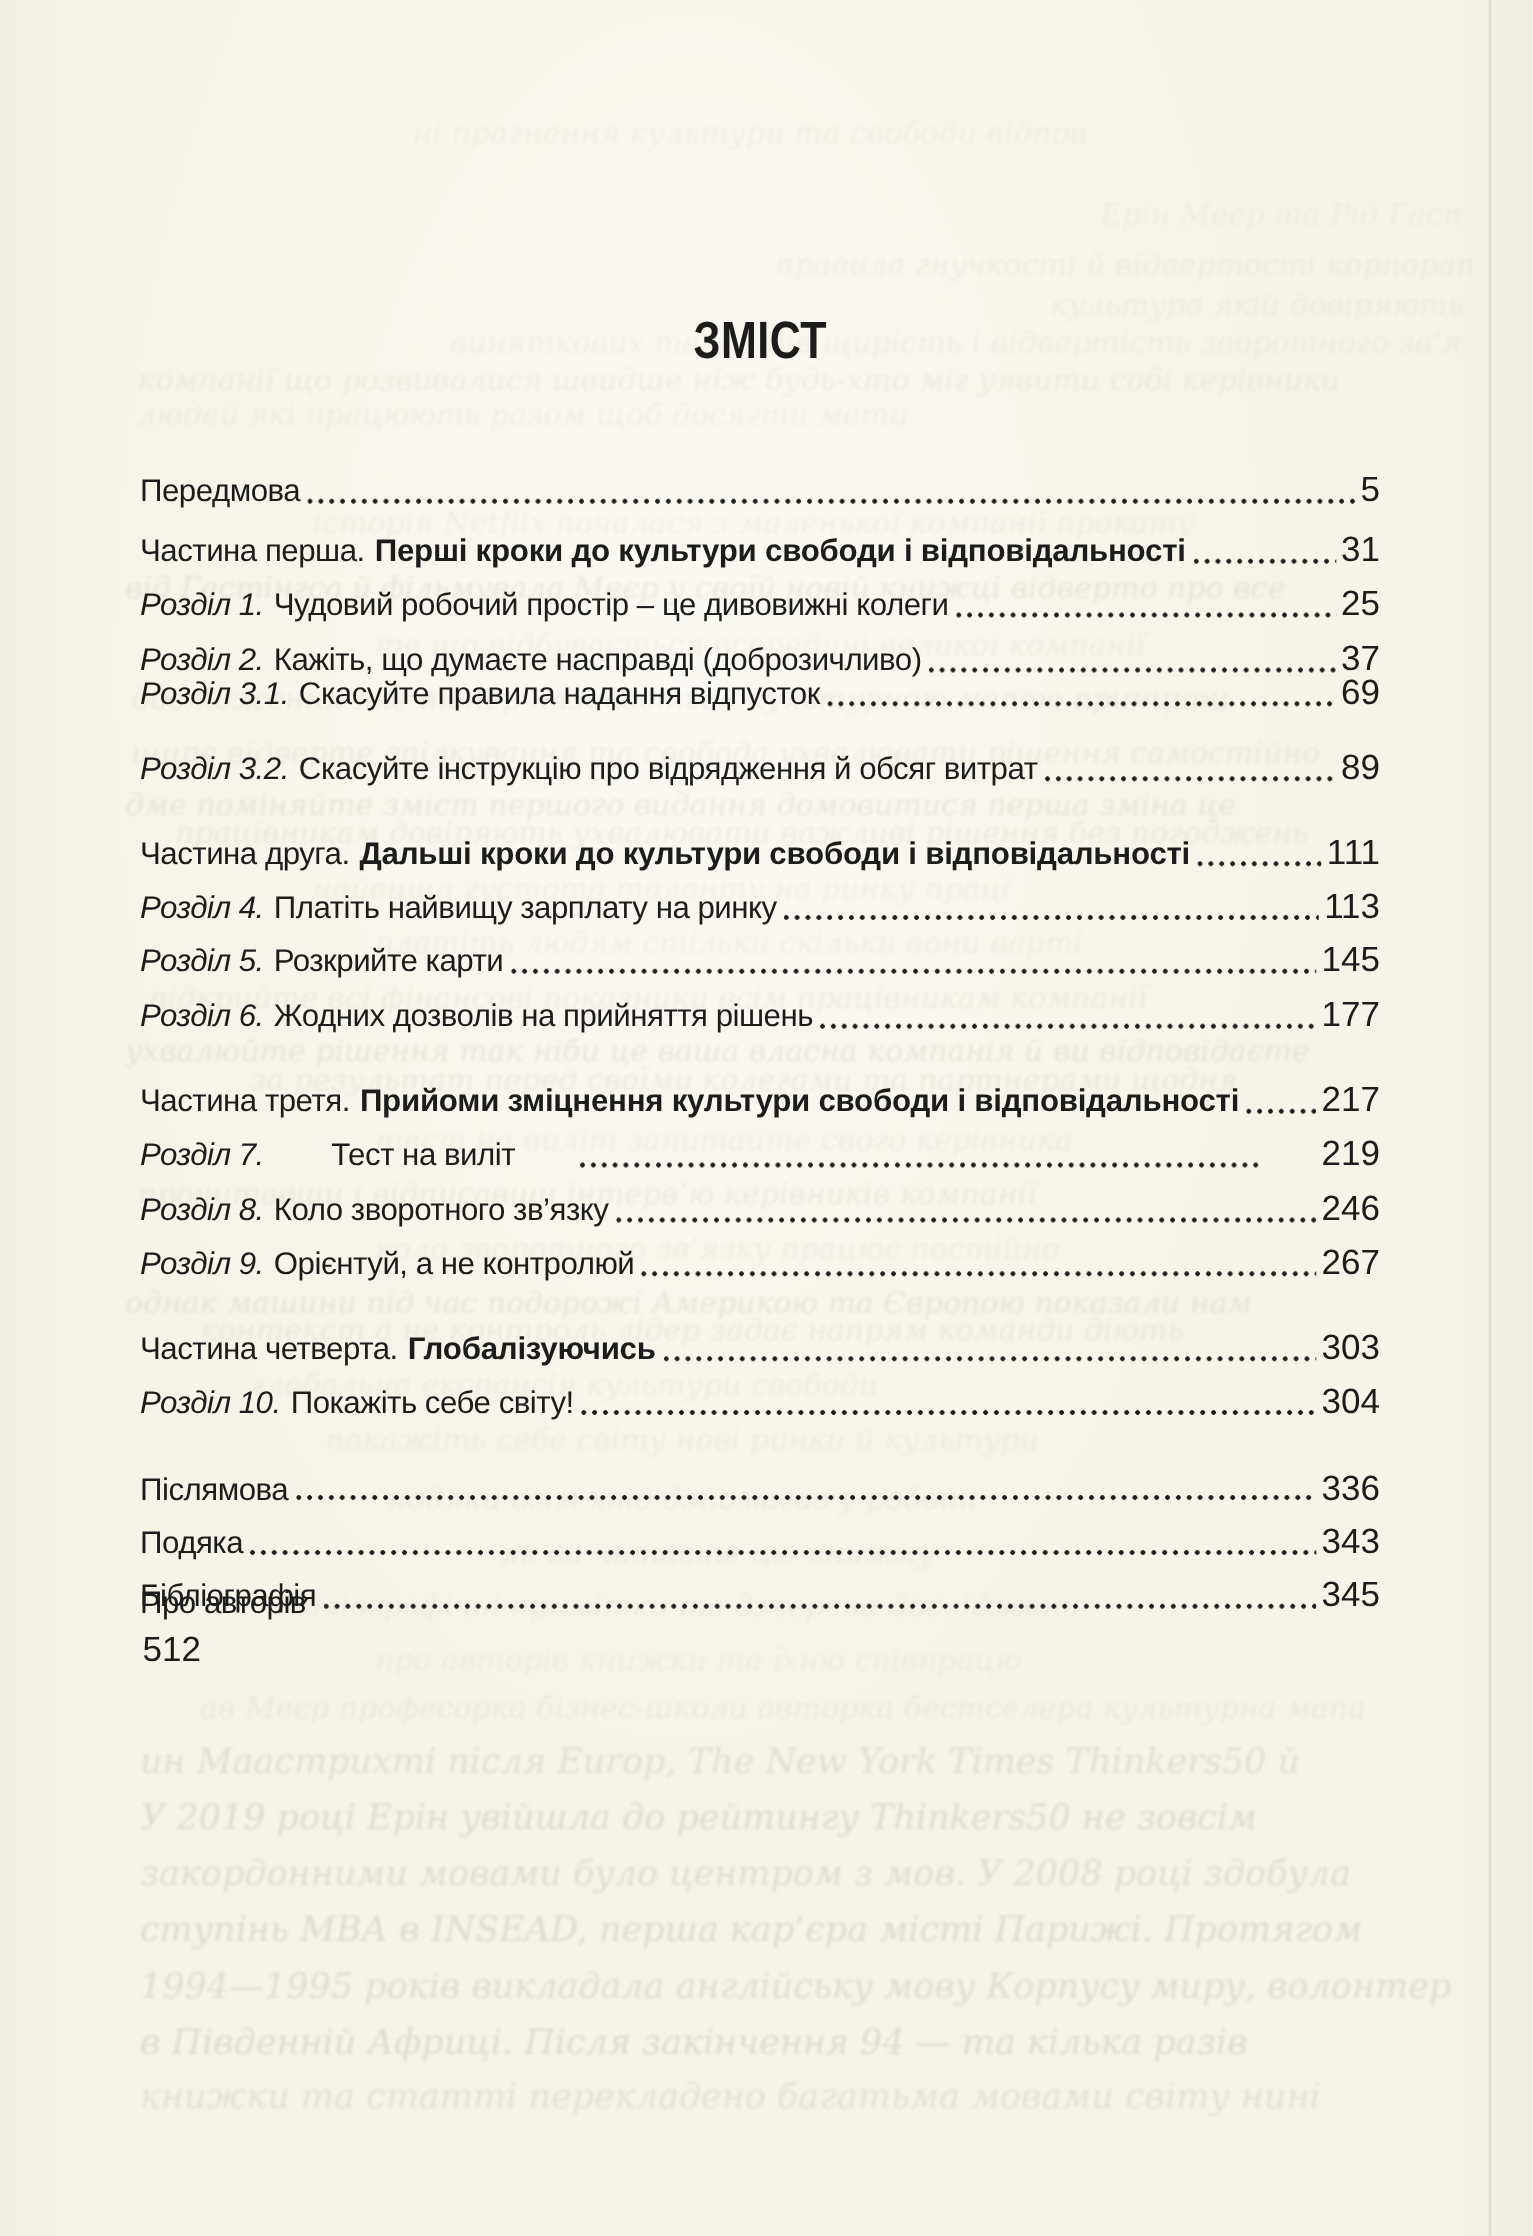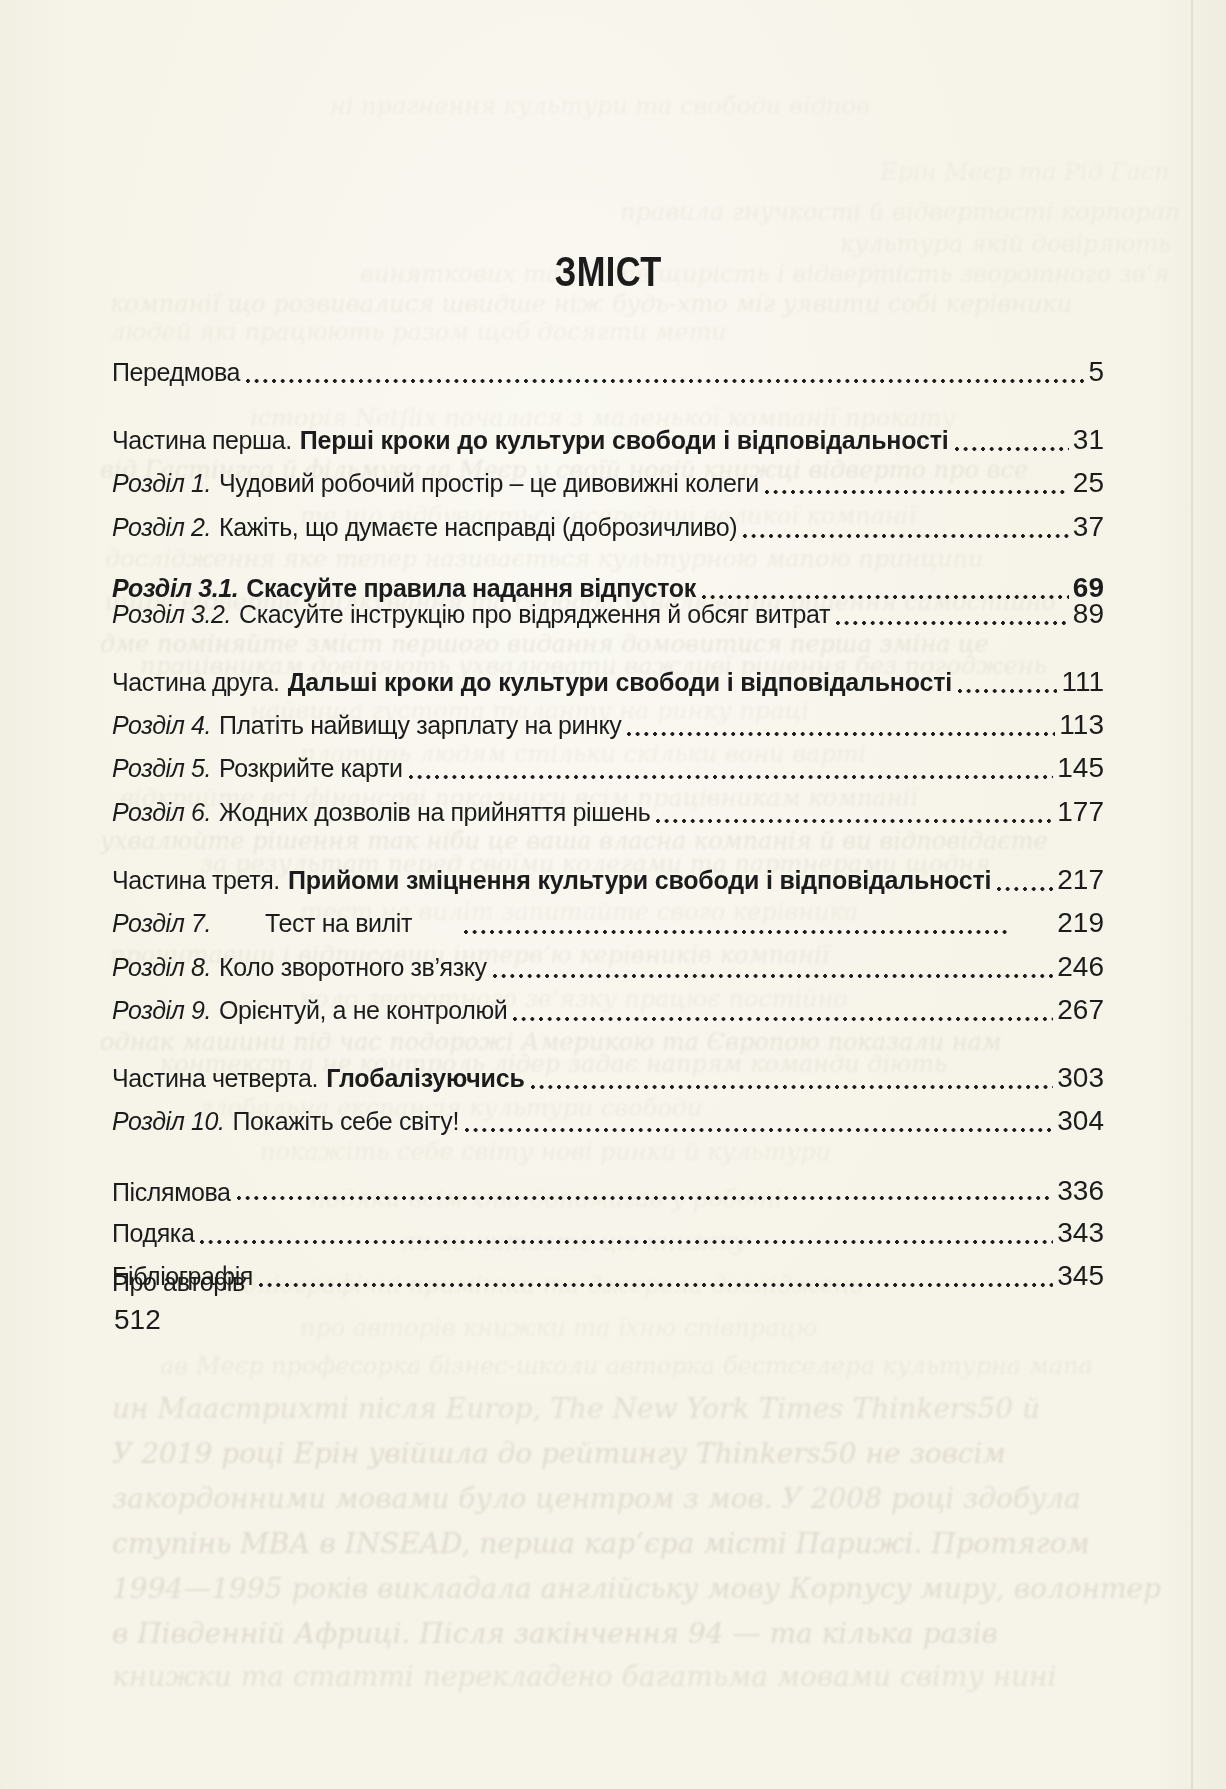--- a/index.html
+++ b/index.html
@@ -99,21 +99,21 @@
       <div class="ghost" style="top: 1482px; left: 112px; width: 1050px; font-size: 28px; opacity: 0.15;">закордонними мовами було центром з мов. У 2008 році здобула</div>
       <div class="ghost" style="top: 1527px; left: 112px; width: 1050px; font-size: 28px; opacity: 0.16;">ступінь МВА в INSEAD, перша кар’єра місті Парижі. Протягом</div>
       <div class="ghost" style="top: 1572px; left: 112px; width: 1050px; font-size: 28px; opacity: 0.15;">1994—1995 років викладала англійську мову Корпусу миру, волонтерка</div>
       <div class="ghost" style="top: 1617px; left: 112px; width: 1050px; font-size: 28px; opacity: 0.16;">в Південній Африці. Після закінчення 94 — та кілька разів</div>
       <div class="ghost" style="top: 1660px; left: 112px; width: 1050px; font-size: 28px; opacity: 0.12;">книжки та статті перекладено багатьма мовами світу нині</div>
     </div>
 
   <h1 class="title"><span class="squeeze">ЗМІСТ</span></h1>
 
   <div class="toc" id="toc">
-      <div class="row plain" style="top: 356px;">
+      <div class="row plain" style="top: 376px;">
         <span class="text">Передмова</span>
         <span class="leader"></span>
         <span class="page-num">5</span>
       </div>
       <div class="row part" style="top: 424px;">
         <span class="pre">Частина перша.</span>
         <span class="text">Перші кроки до культури свободи і відповідальності</span>
         <span class="leader"></span>
         <span class="page-num">31</span>
       </div>
@@ -122,21 +122,21 @@
         <span class="text">Чудовий робочий простір – це дивовижні колеги</span>
         <span class="leader"></span>
         <span class="page-num">25</span>
       </div>
       <div class="row chapter" style="top: 511px;">
         <span class="pre">Розділ 2.</span>
         <span class="text">Кажіть, що думаєте насправді (доброзичливо)</span>
         <span class="leader"></span>
         <span class="page-num">37</span>
       </div>
-      <div class="row chapter" style="top: 572px; font-weight: bold;">
+      <div class="row chapter" style="top: 538px;">
         <span class="pre">Розділ 3.1.</span>
         <span class="text">Скасуйте правила надання відпусток</span>
         <span class="leader"></span>
         <span class="page-num">69</span>
       </div>
       <div class="row chapter" style="top: 598px;">
         <span class="pre">Розділ 3.2.</span>
         <span class="text">Скасуйте інструкцію про відрядження й обсяг витрат</span>
         <span class="leader"></span>
         <span class="page-num">89</span>

